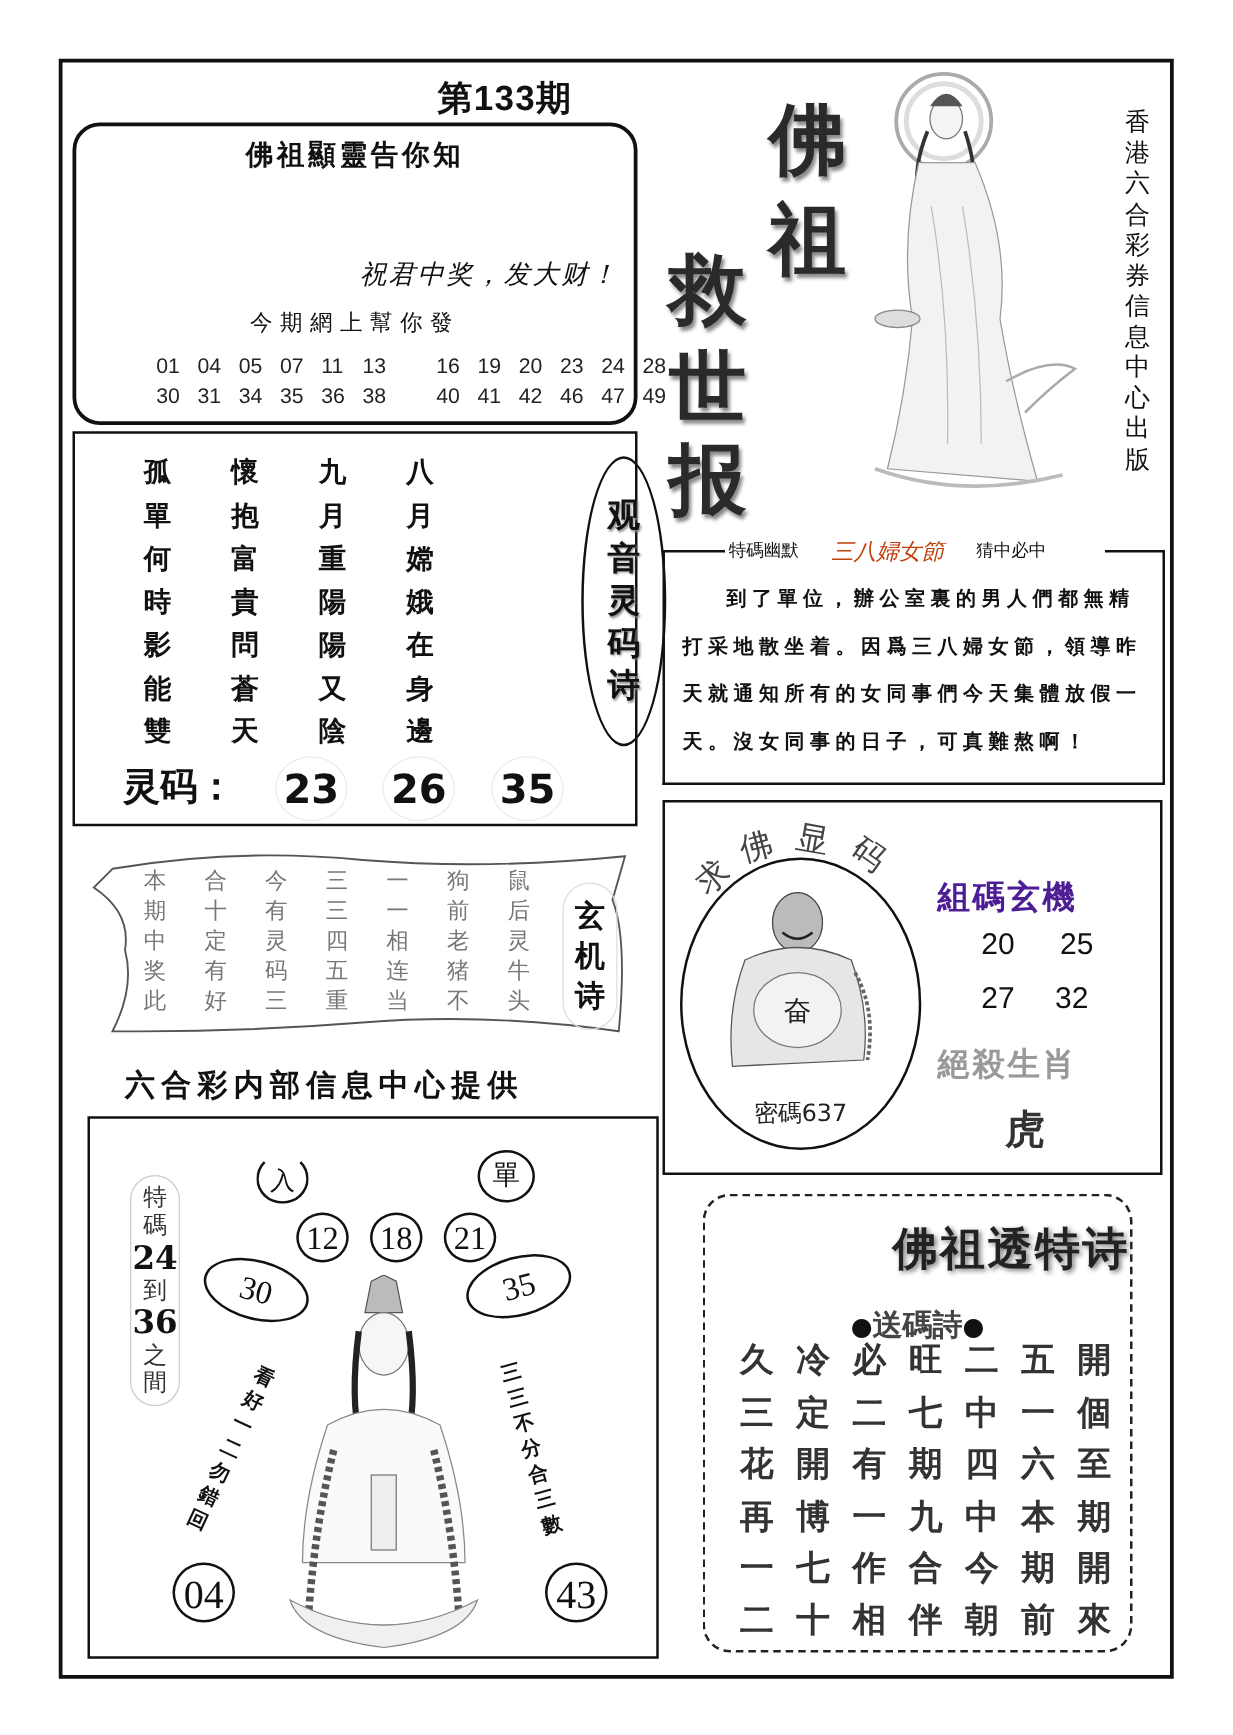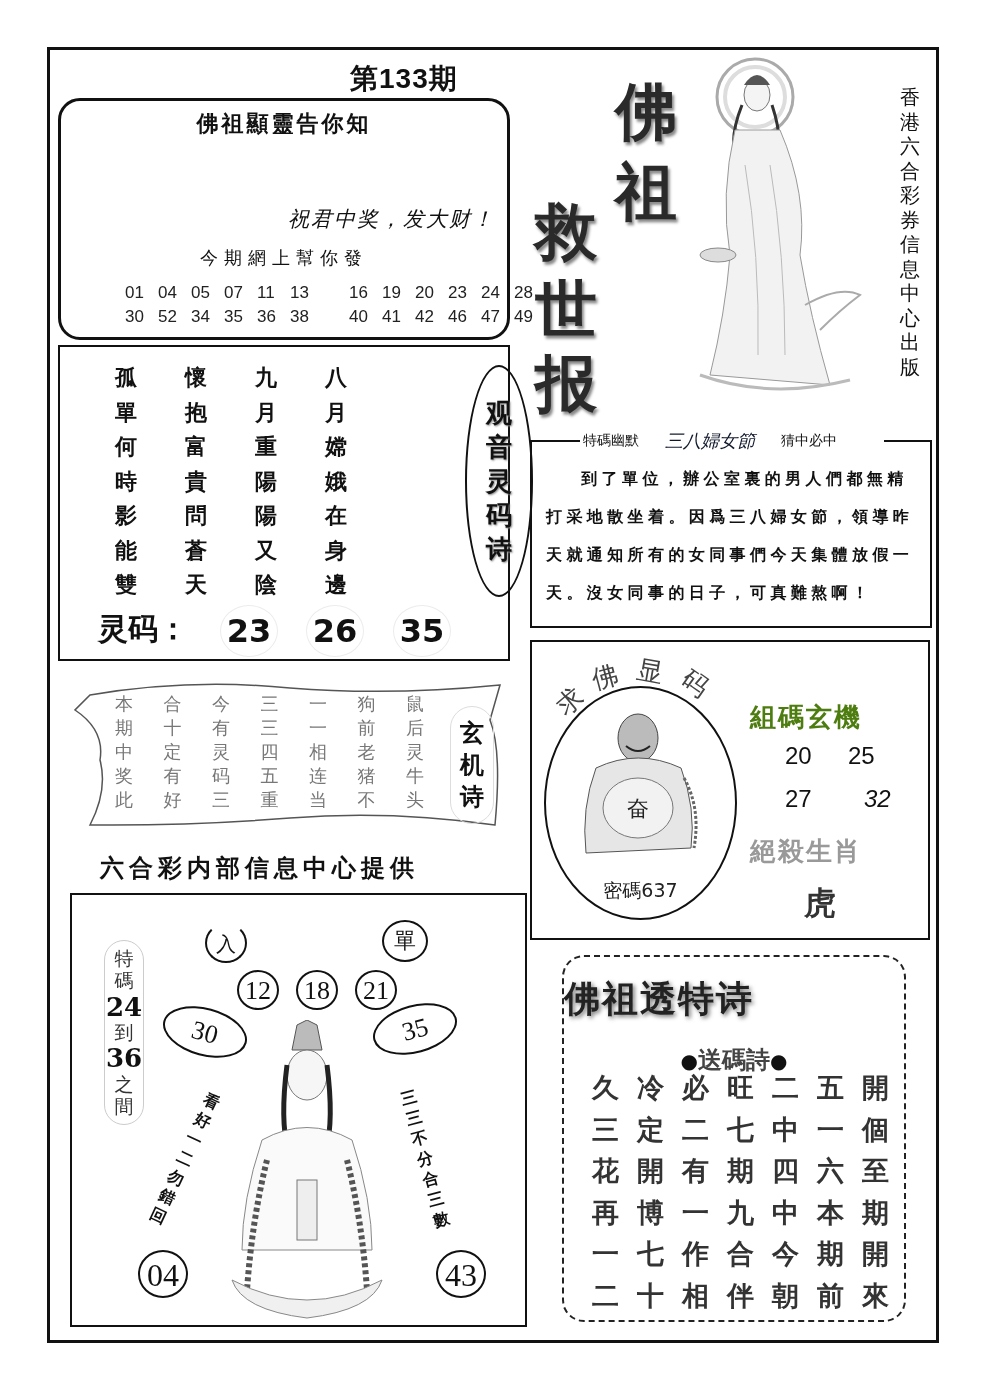--- a/index.html
+++ b/index.html
@@ -43,39 +43,39 @@
   .oval-v { position: absolute; left: 405px; top: 18px; width: 68px; height: 232px; border: 2px solid #111; border-radius: 50%; display: flex; flex-direction: column; align-items: center; justify-content: center; }
   .oval-v span { font-size: 26px; font-weight: bold; line-height: 34px; font-family: "DejaVu Serif", serif; text-shadow: 1px 1px 2px #888; }
   .lingma { position: absolute; left: 38px; top: 262px; font-size: 30px; font-weight: bold; font-family: "DejaVu Serif", serif; }
   .lm-num { position: absolute; top: 258px; width: 58px; height: 52px; border-radius: 50%; border: 1px solid #ececec; font-size: 32px; font-weight: bold; font-family: "DejaVu Sans", sans-serif; text-align: center; line-height: 50px; }
   .lm1 { left: 160px; } .lm2 { left: 246px; } .lm3 { left: 333px; }
 
   
   .humor { left: 530px; top: 440px; width: 402px; height: 188px; border: 2px solid #111; border-top: none; }
   .humor .hdr-line { position: absolute; top: 0; height: 2px; background: #111; }
   .humor .hdr-text { position: absolute; top: -11px; left: 48px; font-size: 14px; white-space: nowrap; background: #fff; padding: 0 3px; display: flex; gap: 26px; align-items: center; }
-  .humor .hdr-text .mid { font-size: 18px; font-style: italic; color: #0f172a; }
+  .humor .hdr-text .mid { font-size: 18px; font-style: italic; color: #c2410c; }
   .humor .body { position: absolute; left: 14px; right: 10px; top: 20px; font-size: 16px; line-height: 38px; letter-spacing: 4.4px; font-family: "DejaVu Serif", serif; font-weight: bold; text-indent: 2.2em; }
 
   
   .scroll { left: 70px; top: 680px; width: 435px; height: 150px; }
   .scroll svg { position: absolute; left: 0; top: 0; }
   .scroll-grid { position: absolute; left: 45px; top: 12px; display: grid; grid-template-columns: repeat(7, 48.5px); grid-auto-rows: 24px; }
   .scroll-grid span { font-size: 18px; color: #777; font-family: "DejaVu Serif", serif; }
   .xuanji { position: absolute; left: 380px; top: 26px; width: 44px; height: 118px; border-radius: 22px; border: 1px solid #ddd; display: flex; flex-direction: column; align-items: center; justify-content: center; }
   .xuanji span { font-size: 24px; font-weight: bold; line-height: 32px; font-family: "DejaVu Serif", serif; }
 
   
   .buddha-box { left: 530px; top: 640px; width: 400px; height: 300px; border: 2px solid #111; }
   .buddha-arc { position: absolute; left: 25px; top: 12px; font-size: 26px; font-family: "DejaVu Serif", serif; color: #444; }
   .buddha-arc span { position: absolute; white-space: nowrap; }
   .buddha-oval { position: absolute; left: 12px; top: 44px; width: 193px; height: 234px; border: 2px solid #111; border-radius: 50%; }
   .buddha-fig { position: absolute; left: 30px; top: 20px; width: 135px; height: 160px; }
   .mima { position: absolute; left: 0; right: 0; top: 190px; text-align: center; font-size: 19px; font-family: "DejaVu Sans", sans-serif; color: #222; }
-  .combo-title { position: absolute; left: 218px; top: 58px; font-size: 26px; font-family: "DejaVu Serif", serif; font-weight: bold; color: #4d7c0f; letter-spacing: 2px; }
+  .combo-title { position: absolute; left: 218px; top: 58px; font-size: 26px; font-family: "DejaVu Serif", serif; font-weight: bold; color: #4c1d95; letter-spacing: 2px; }
   .combo-num { position: absolute; font-size: 24px; font-family: "Liberation Sans", sans-serif; }
   .kill-title { position: absolute; left: 218px; top: 192px; font-size: 26px; font-family: "DejaVu Serif", serif; font-weight: bold; color: #999; letter-spacing: 2px; }
   .kill-zodiac { position: absolute; left: 272px; top: 240px; font-size: 32px; font-family: "DejaVu Serif", serif; font-weight: bold; color: #333; }
 
   
   .provided { left: 100px; top: 852px; font-size: 24px; font-weight: bold; letter-spacing: 5px; font-family: "DejaVu Serif", serif; }
 
   
   .box3 { left: 70px; top: 893px; width: 457px; height: 434px; border: 2px solid #111; }
   .tema-pill { position: absolute; left: 32px; top: 45px; width: 40px; height: 185px; border-radius: 20px; border: 1px solid #ccc; display: flex; flex-direction: column; align-items: center; justify-content: space-around; padding: 6px 0; }
@@ -84,21 +84,21 @@
   .tema-pill .b { font-size: 26px; font-weight: bold; }
   .circle-num { position: absolute; border: 2px solid #111; border-radius: 50%; text-align: center; font-family: "Liberation Serif", serif; }
   .c-sm { width: 42px; height: 40px; line-height: 38px; font-size: 26px; }
   .c-lg { width: 50px; height: 48px; line-height: 46px; font-size: 32px; }
   .oval-num { position: absolute; border: 2px solid #111; border-radius: 50%; width: 86px; height: 48px; text-align: center; line-height: 46px; font-size: 26px; font-family: "Liberation Serif", serif; }
   .vert-text { position: absolute; display: flex; flex-direction: column; align-items: center; font-family: "DejaVu Serif", serif; font-size: 16px; font-weight: bold; line-height: 21px; }
   .deity-bottom { position: absolute; left: 150px; top: 125px; width: 170px; height: 300px; }
 
   
   .box4 { left: 562px; top: 955px; width: 344px; height: 367px; border: 2px dashed #222; border-radius: 22px; }
-  .box4 .title { position: absolute; left: 0; right: 0; top: 18px; text-align: left; font-size: 36px; font-weight: bold; letter-spacing: 2px; font-family: "DejaVu Serif", serif; color: #222; text-shadow: 2px 2px 4px #777; }
+  .box4 .title { position: absolute; left: 0; right: 0; top: 18px; text-align: right; font-size: 36px; font-weight: bold; letter-spacing: 2px; font-family: "DejaVu Serif", serif; color: #222; text-shadow: 2px 2px 4px #777; }
   .box4 .subtitle { position: absolute; left: 0; right: 0; top: 70px; text-align: center; font-size: 24px; font-weight: bold; font-family: "DejaVu Serif", serif; color: #444; margin-top: 17px; }
   .box4 .subtitle .dot { color: #111; font-size: 20px; }
   .gift-grid { position: absolute; left: 28px; top: 113px; display: grid; grid-template-columns: repeat(7, 45px); grid-auto-rows: 41.5px; }
   .gift-grid span { font-size: 27px; font-weight: bold; color: #333; font-family: "DejaVu Serif", serif; }
 </style>
 </head>
 <body>
 
 <div class="frame"></div>
 
@@ -122,21 +122,21 @@
       <span>19</span>
       <span>20</span>
       <span>23</span>
       <span>24</span>
       <span>28</span>
     </div>
   </div>
   <div class="numrow row2">
     <div class="grp">
       <span>30</span>
-      <span>52</span>
+      <span>31</span>
       <span>34</span>
       <span>35</span>
       <span>36</span>
       <span>38</span>
     </div>
     <div class="grp grp2">
       <span>40</span>
       <span>41</span>
       <span>42</span>
       <span>46</span>
@@ -285,21 +285,21 @@
       <ellipse cx="62" cy="100" rx="35" ry="30" fill="#f2f2f2" stroke="#777"></ellipse>
       <path d="M108 70 Q125 100 118 140" stroke="#666" stroke-width="3" stroke-dasharray="3 2" fill="none"></path>
       <text x="62" y="108" text-anchor="middle" font-size="22" font-family="DejaVu Serif, serif" fill="#222">奋</text>
     </svg>
     <div class="mima">密碼637</div>
   </div>
   <div class="combo-title">組碼玄機</div>
   <div class="combo-num" style="left:253px; top:100px;">20</div>
   <div class="combo-num" style="left:316px; top:100px;">25</div>
   <div class="combo-num" style="left:253px; top:143px;">27</div>
-  <div class="combo-num" style="left:332px; top:143px;font-style:italic;">32</div>
+  <div class="combo-num" style="left:312px; top:143px;">32</div>
   <div class="kill-title">絕殺生肖</div>
   <div class="kill-zodiac">虎</div>
 </div>
 
 <div class="abs provided">六合彩内部信息中心提供</div>
 
 <div class="abs box3">
   <div class="tema-pill">
     <span class="s">特</span>
     <span class="s">碼</span>

